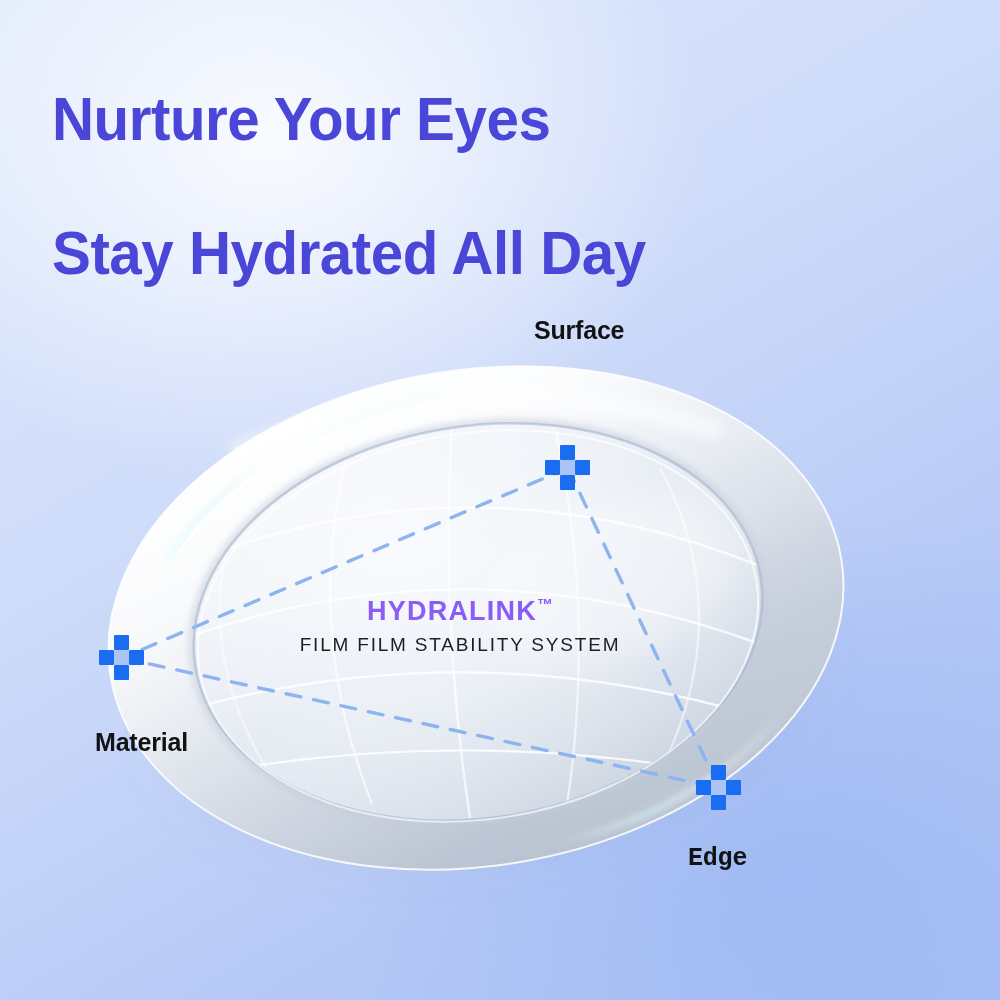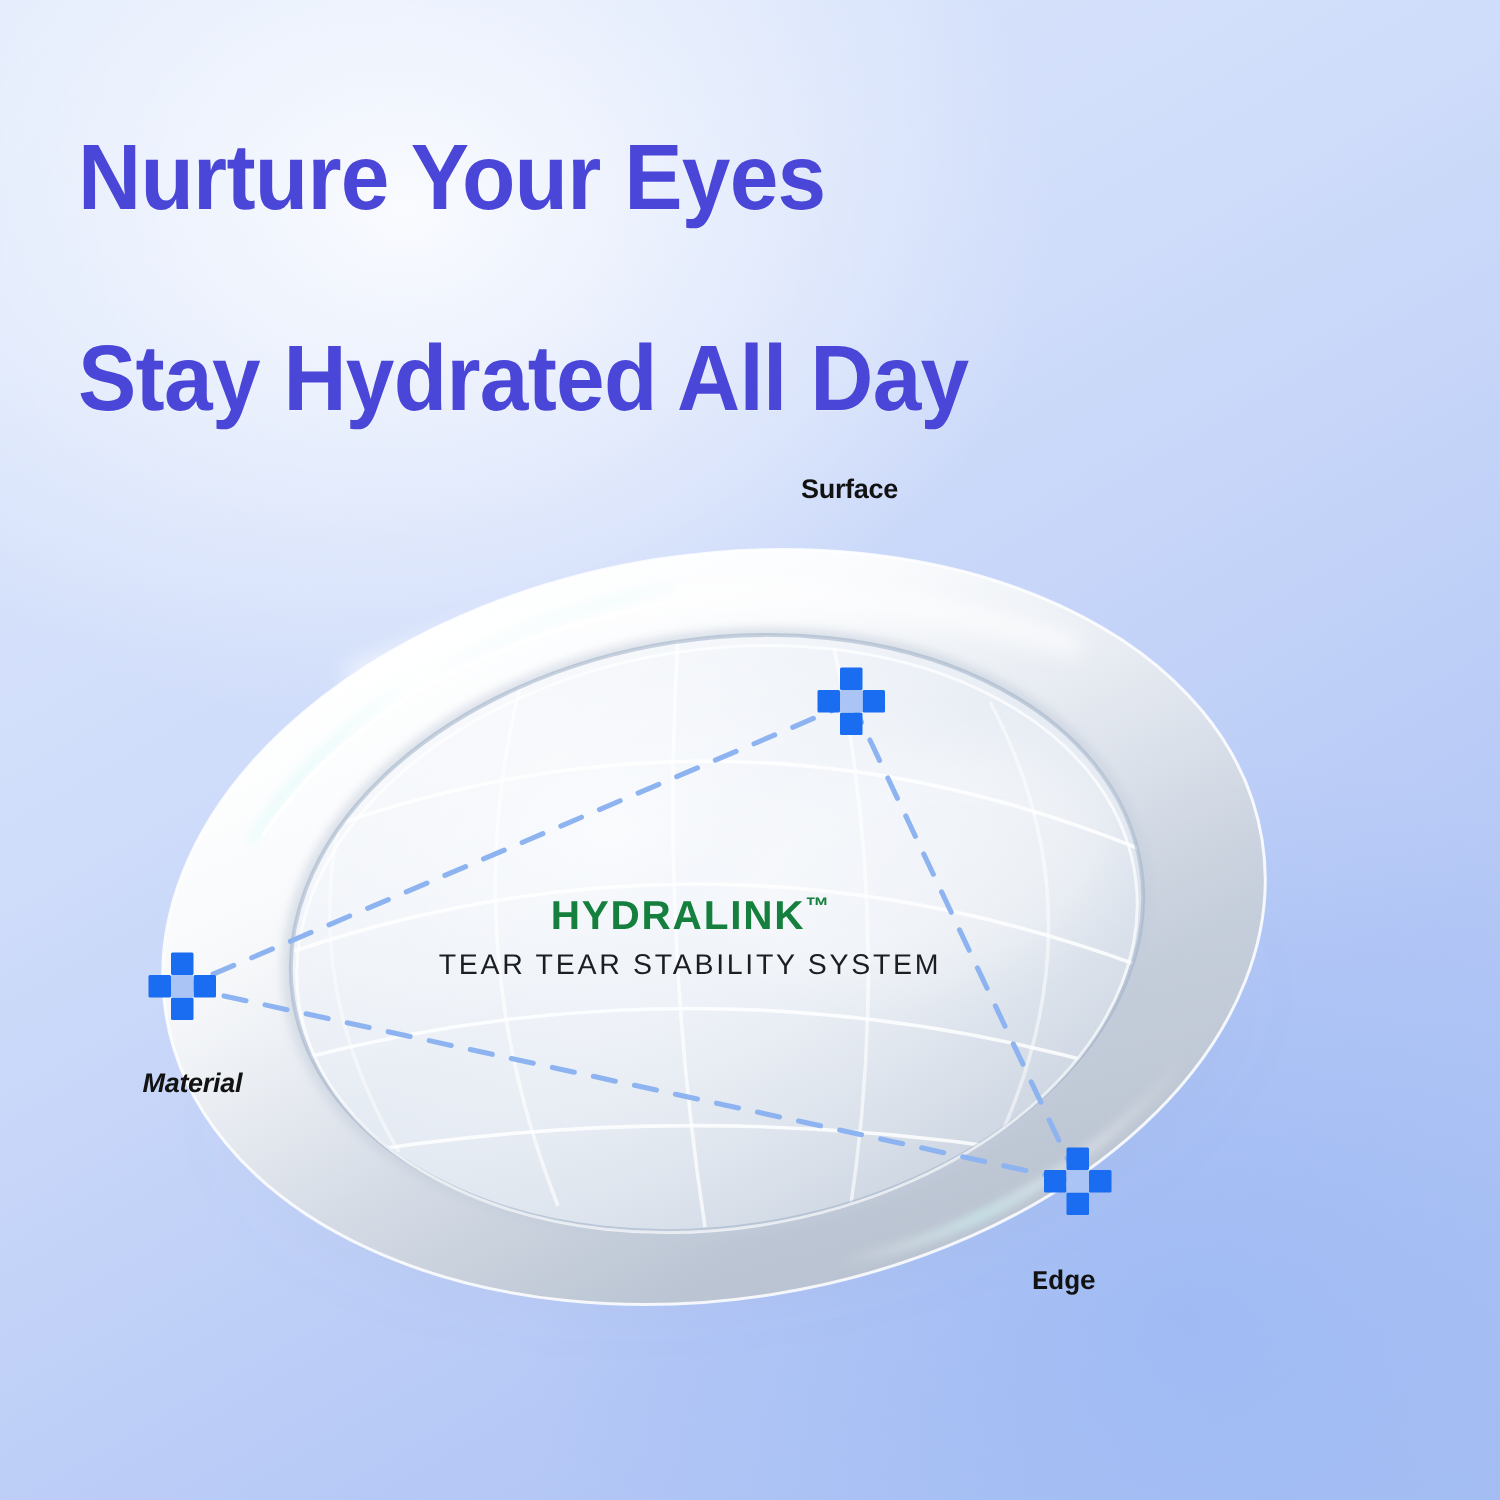--- a/index.html
+++ b/index.html
@@ -59,36 +59,36 @@
   }
   .marker .m-top    { left:15px; top:0; }
   .marker .m-left   { left:0;    top:15px; }
   .marker .m-right  { left:30px; top:15px; }
   .marker .m-bottom { left:15px; top:30px; }
   .marker .m-center { left:15px; top:15px; background:#aac4f5; }
 
   
   .callout { position:absolute; }
   .callout .c-title {
-    font-size:18px; font-weight:700; color:#121212;
+    font-size:25px; font-weight:700; color:#121212;
     letter-spacing:-0.2px; line-height:1.15;
   }
   .callout .c-sub {
     font-size:19px; font-weight:400; color:#2d2d35;
     letter-spacing:.1px; line-height:1.3; margin-top:3px;
   }
 
   #callout-surface  { left:534px; top:316px; }
-  #callout-material { left:95px;  top:712px;font-style:italic; }
+  #callout-material { left:95px;  top:728px; }
   #callout-edge     { left:688px; top:845px;font-family:Liberation Mono, monospace; }
 
   
   .brand { position:absolute; left:270px; top:596px; width:380px; text-align:center; }
   .brand .b-name {
-    font-size:27px; font-weight:700; color:#15803d;
+    font-size:27px; font-weight:700; color:#8b5cf6;
     letter-spacing:1.2px; line-height:1.1;
   }
   .brand .b-name sup { font-size:16px; font-weight:700; vertical-align:super; letter-spacing:0; }
   .brand .b-tag {
     margin-top:7px;
     font-size:19px; font-weight:400; color:#1d1d24;
     letter-spacing:1.8px; line-height:1.2;
   }
 </style>
 </head>
@@ -250,14 +250,14 @@
 <div class="callout" id="callout-material">
   <div class="c-title">Material</div>
 </div>
 
 <div class="callout" id="callout-edge">
   <div class="c-title">Edge</div>
 </div>
 
 <div class="brand">
   <div class="b-name"><span>HYDRALINK</span><sup>™</sup></div>
-  <div class="b-tag">TEAR TEAR STABILITY SYSTEM</div>
+  <div class="b-tag">FILM FILM STABILITY SYSTEM</div>
 </div>
 
 </body></html>

